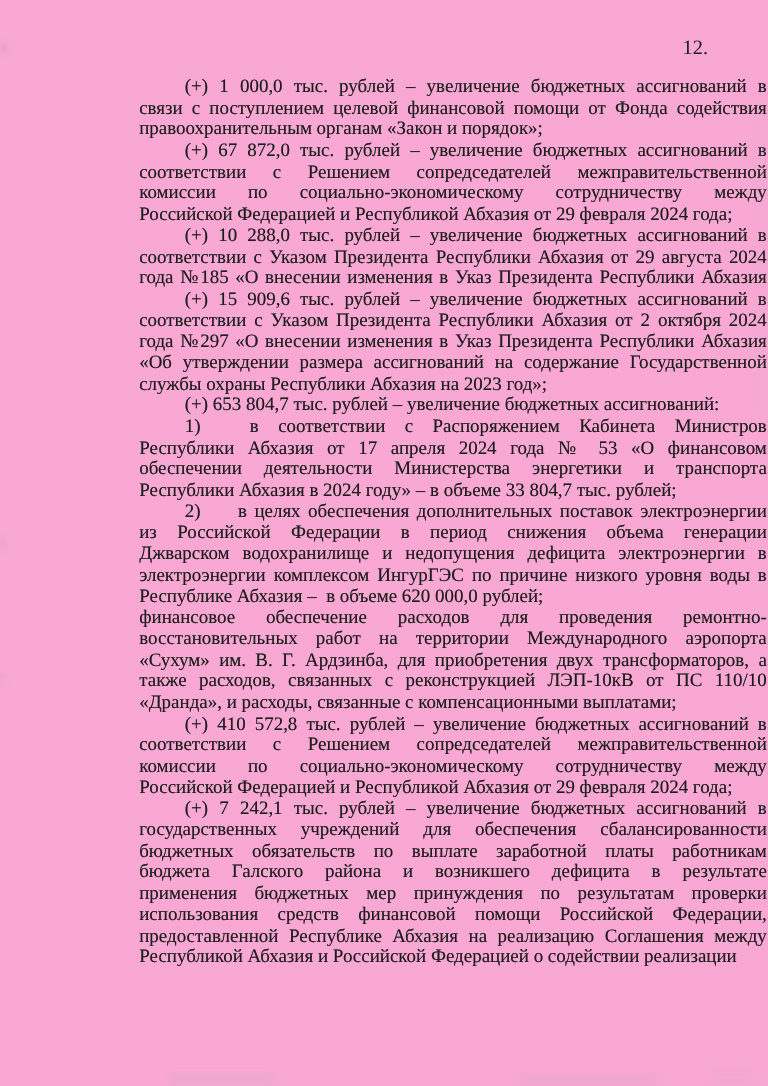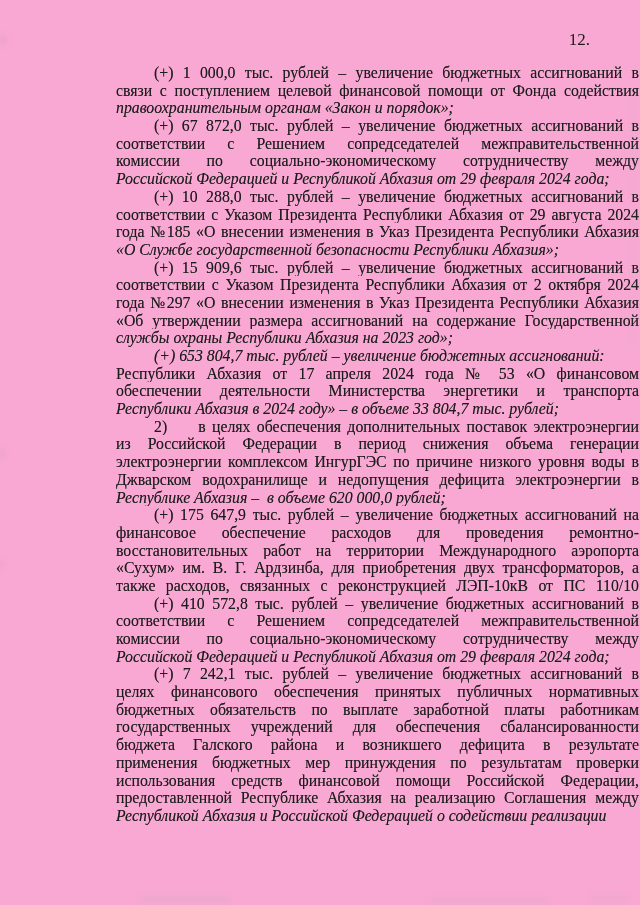--- a/index.html
+++ b/index.html
@@ -38,21 +38,21 @@
     font-size: 15.8px;
     text-align: justify;
     text-align-last: justify;
     overflow: hidden;
     white-space: normal;
     color: #1d1d1d;
     
     text-shadow: 0 0 0.4px rgba(30,30,30,0.55);
   }
   .line.first { padding-left: 38px; }
-  .line.last { text-align-last: left; font-style: italic; }
+  .line.last { text-align-last: left; }
   .marker { display: inline-block; width: 38px; }
   
   .smudge {
     position: absolute;
     border-radius: 50%;
     filter: blur(3px);
     pointer-events: none;
   }
   .sm-a { left: -2px; top: 36px;  width: 10px; height: 8px;  background: rgba(90,100,100,0.10); }
   .sm-b { left: -3px; top: 448px; width: 9px;  height: 10px; background: rgba(90,100,100,0.08); }
@@ -77,62 +77,61 @@
       <div class="para">
         <div class="line first">(+) 67&nbsp;872,0 тыс. рублей – увеличение бюджетных ассигнований в</div>
         <div class="line">соответствии с Решением сопредседателей межправительственной</div>
         <div class="line">комиссии по социально-экономическому сотрудничеству между</div>
         <div class="line last">Российской Федерацией и Республикой Абхазия от 29 февраля 2024 года;</div>
       </div>
       <div class="para">
         <div class="line first">(+) 10&nbsp;288,0 тыс. рублей – увеличение бюджетных ассигнований в</div>
         <div class="line">соответствии с Указом Президента Республики Абхазия от 29 августа 2024</div>
         <div class="line">года №185 «О внесении изменения в Указ Президента Республики Абхазия</div>
-        <div class="line last">«О Службе государственной безопасности Республики Абхазия»;</div>
       </div>
       <div class="para">
         <div class="line first">(+) 15&nbsp;909,6 тыс. рублей – увеличение бюджетных ассигнований в</div>
         <div class="line">соответствии с Указом Президента Республики Абхазия от 2 октября 2024</div>
         <div class="line">года №297 «О внесении изменения в Указ Президента Республики Абхазия</div>
         <div class="line">«Об утверждении размера ассигнований на содержание Государственной</div>
         <div class="line last">службы охраны Республики Абхазия на 2023 год»;</div>
       </div>
       <div class="para">
         <div class="line first last">(+) 653&nbsp;804,7 тыс. рублей – увеличение бюджетных ассигнований:</div>
       </div>
       <div class="para">
+        <div class="line first"><span class="marker">1)</span> в соответствии с Распоряжением Кабинета Министров</div>
         <div class="line">Республики Абхазия от 17 апреля 2024 года №&nbsp;53 «О финансовом</div>
         <div class="line">обеспечении деятельности Министерства энергетики и транспорта</div>
         <div class="line last">Республики Абхазия в 2024 году» – в объеме 33&nbsp;804,7 тыс. рублей;</div>
       </div>
       <div class="para">
         <div class="line first"><span class="marker">2)</span> в целях обеспечения дополнительных поставок электроэнергии</div>
         <div class="line">из Российской Федерации в период снижения объема генерации</div>
+        <div class="line">Джварском водохранилище и недопущения дефицита электроэнергии в</div>
         <div class="line">электроэнергии комплексом ИнгурГЭС по причине низкого уровня воды в</div>
-        <div class="line">Джварском водохранилище и недопущения дефицита электроэнергии в</div>
         <div class="line last">Республике Абхазия –&nbsp; в объеме 620&nbsp;000,0 рублей;</div>
       </div>
       <div class="para">
-        <div class="line first">(+) 175&nbsp;647,9 тыс. рублей – увеличение бюджетных ассигнований на</div>
         <div class="line">финансовое обеспечение расходов для проведения ремонтно-</div>
         <div class="line">восстановительных работ на территории Международного аэропорта</div>
         <div class="line">«Сухум» им. В.&nbsp;Г.&nbsp;Ардзинба, для приобретения двух трансформаторов, а</div>
         <div class="line">также расходов, связанных с реконструкцией ЛЭП-10кВ от ПС 110/10</div>
+        <div class="line last">«Дранда», и расходы, связанные с компенсационными выплатами;</div>
       </div>
       <div class="para">
         <div class="line first">(+) 410&nbsp;572,8 тыс. рублей – увеличение бюджетных ассигнований в</div>
         <div class="line">соответствии с Решением сопредседателей межправительственной</div>
         <div class="line">комиссии по социально-экономическому сотрудничеству между</div>
         <div class="line last">Российской Федерацией и Республикой Абхазия от 29 февраля 2024 года;</div>
       </div>
       <div class="para">
         <div class="line first">(+) 7&nbsp;242,1 тыс. рублей – увеличение бюджетных ассигнований в</div>
-        <div class="line">целях финансового обеспечения принятых публичных нормативных</div>
+        <div class="line">государственных учреждений для обеспечения сбалансированности</div>
         <div class="line">бюджетных обязательств по выплате заработной платы работникам</div>
-        <div class="line">государственных учреждений для обеспечения сбалансированности</div>
         <div class="line">бюджета Галского района и возникшего дефицита в результате</div>
         <div class="line">применения бюджетных мер принуждения по результатам проверки</div>
         <div class="line">использования средств финансовой помощи Российской Федерации,</div>
         <div class="line">предоставленной Республике Абхазия на реализацию Соглашения между</div>
         <div class="line last">Республикой Абхазия и Российской Федерацией о содействии реализации</div>
       </div>
     </div>
 
   <div class="smudge sm-a"></div>
   <div class="smudge sm-b"></div>

